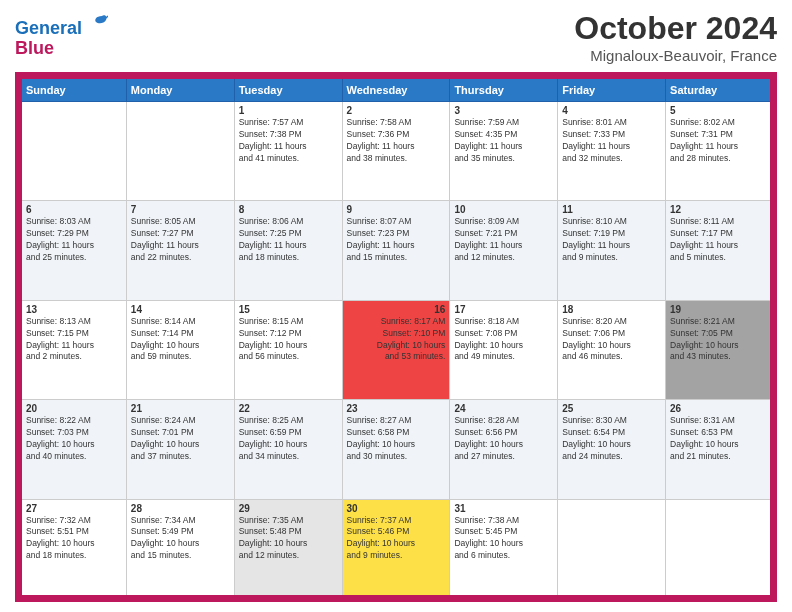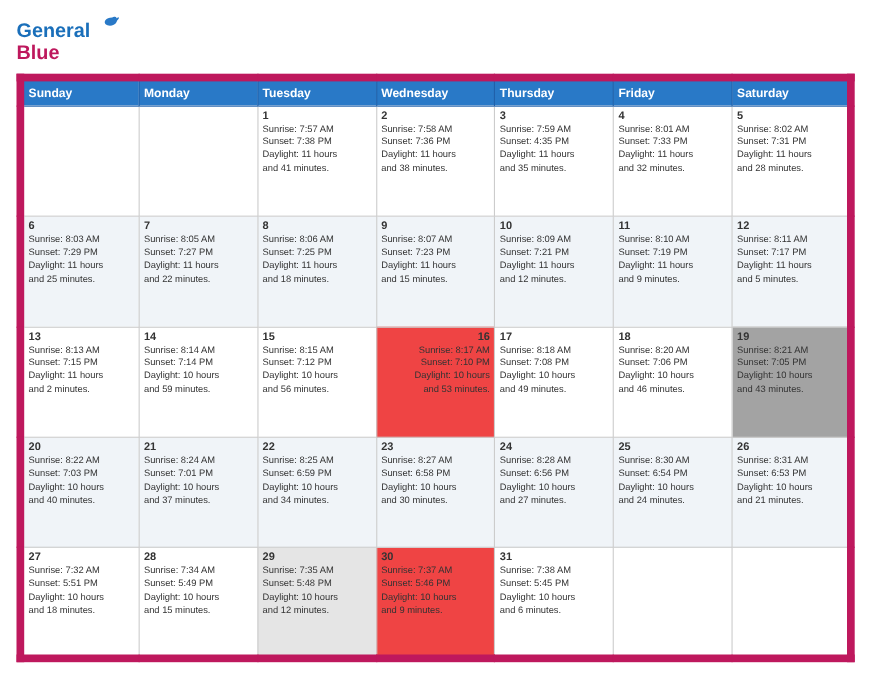--- a/index.html
+++ b/index.html
@@ -114,20 +114,24 @@
       <div>
         <div class="logo-text">
           <span>General</span><svg class="logo-icon" viewBox="0 0 24 20">
               <path d="M18 2 C20 0 24 2 22 6 C20 10 14 10 12 8 C10 6 12 2 18 2Z" fill="#2979c7"></path>
               <path d="M22 4 L24 2" stroke="#2979c7" stroke-width="1.5" fill="none"></path>
             </svg>
           <br><span style="color:#be185d;">Blue</span>
         </div>
       </div>
     </div>
+    <div class="title-block">
+      <div class="month-title">October 2024</div>
+      <div class="location">Mignaloux-Beauvoir, France</div>
+    </div>
   </div>
 
   <table class="calendar">
     <thead>
       <tr>
         <th>Sunday</th>
         <th>Monday</th>
         <th>Tuesday</th>
         <th>Wednesday</th>
         <th>Thursday</th>
@@ -343,21 +347,21 @@
 Daylight: 10 hours
 and 15 minutes.</div>
           </td>
           <td style="background: #e5e5e5;">
             <span class="day-num">29</span>
             <div class="day-detail" style="white-space: pre-line;">Sunrise: 7:35 AM
 Sunset: 5:48 PM
 Daylight: 10 hours
 and 12 minutes.</div>
           </td>
-          <td style="background: #ef4444;">
+          <td style="background: #fde047;">
             <span class="day-num">30</span>
             <div class="day-detail" style="white-space: pre-line;">Sunrise: 7:37 AM
 Sunset: 5:46 PM
 Daylight: 10 hours
 and 9 minutes.</div>
           </td>
           <td style="background: rgb(255, 255, 255);">
             <span class="day-num">31</span>
             <div class="day-detail" style="white-space: pre-line;">Sunrise: 7:38 AM
 Sunset: 5:45 PM

